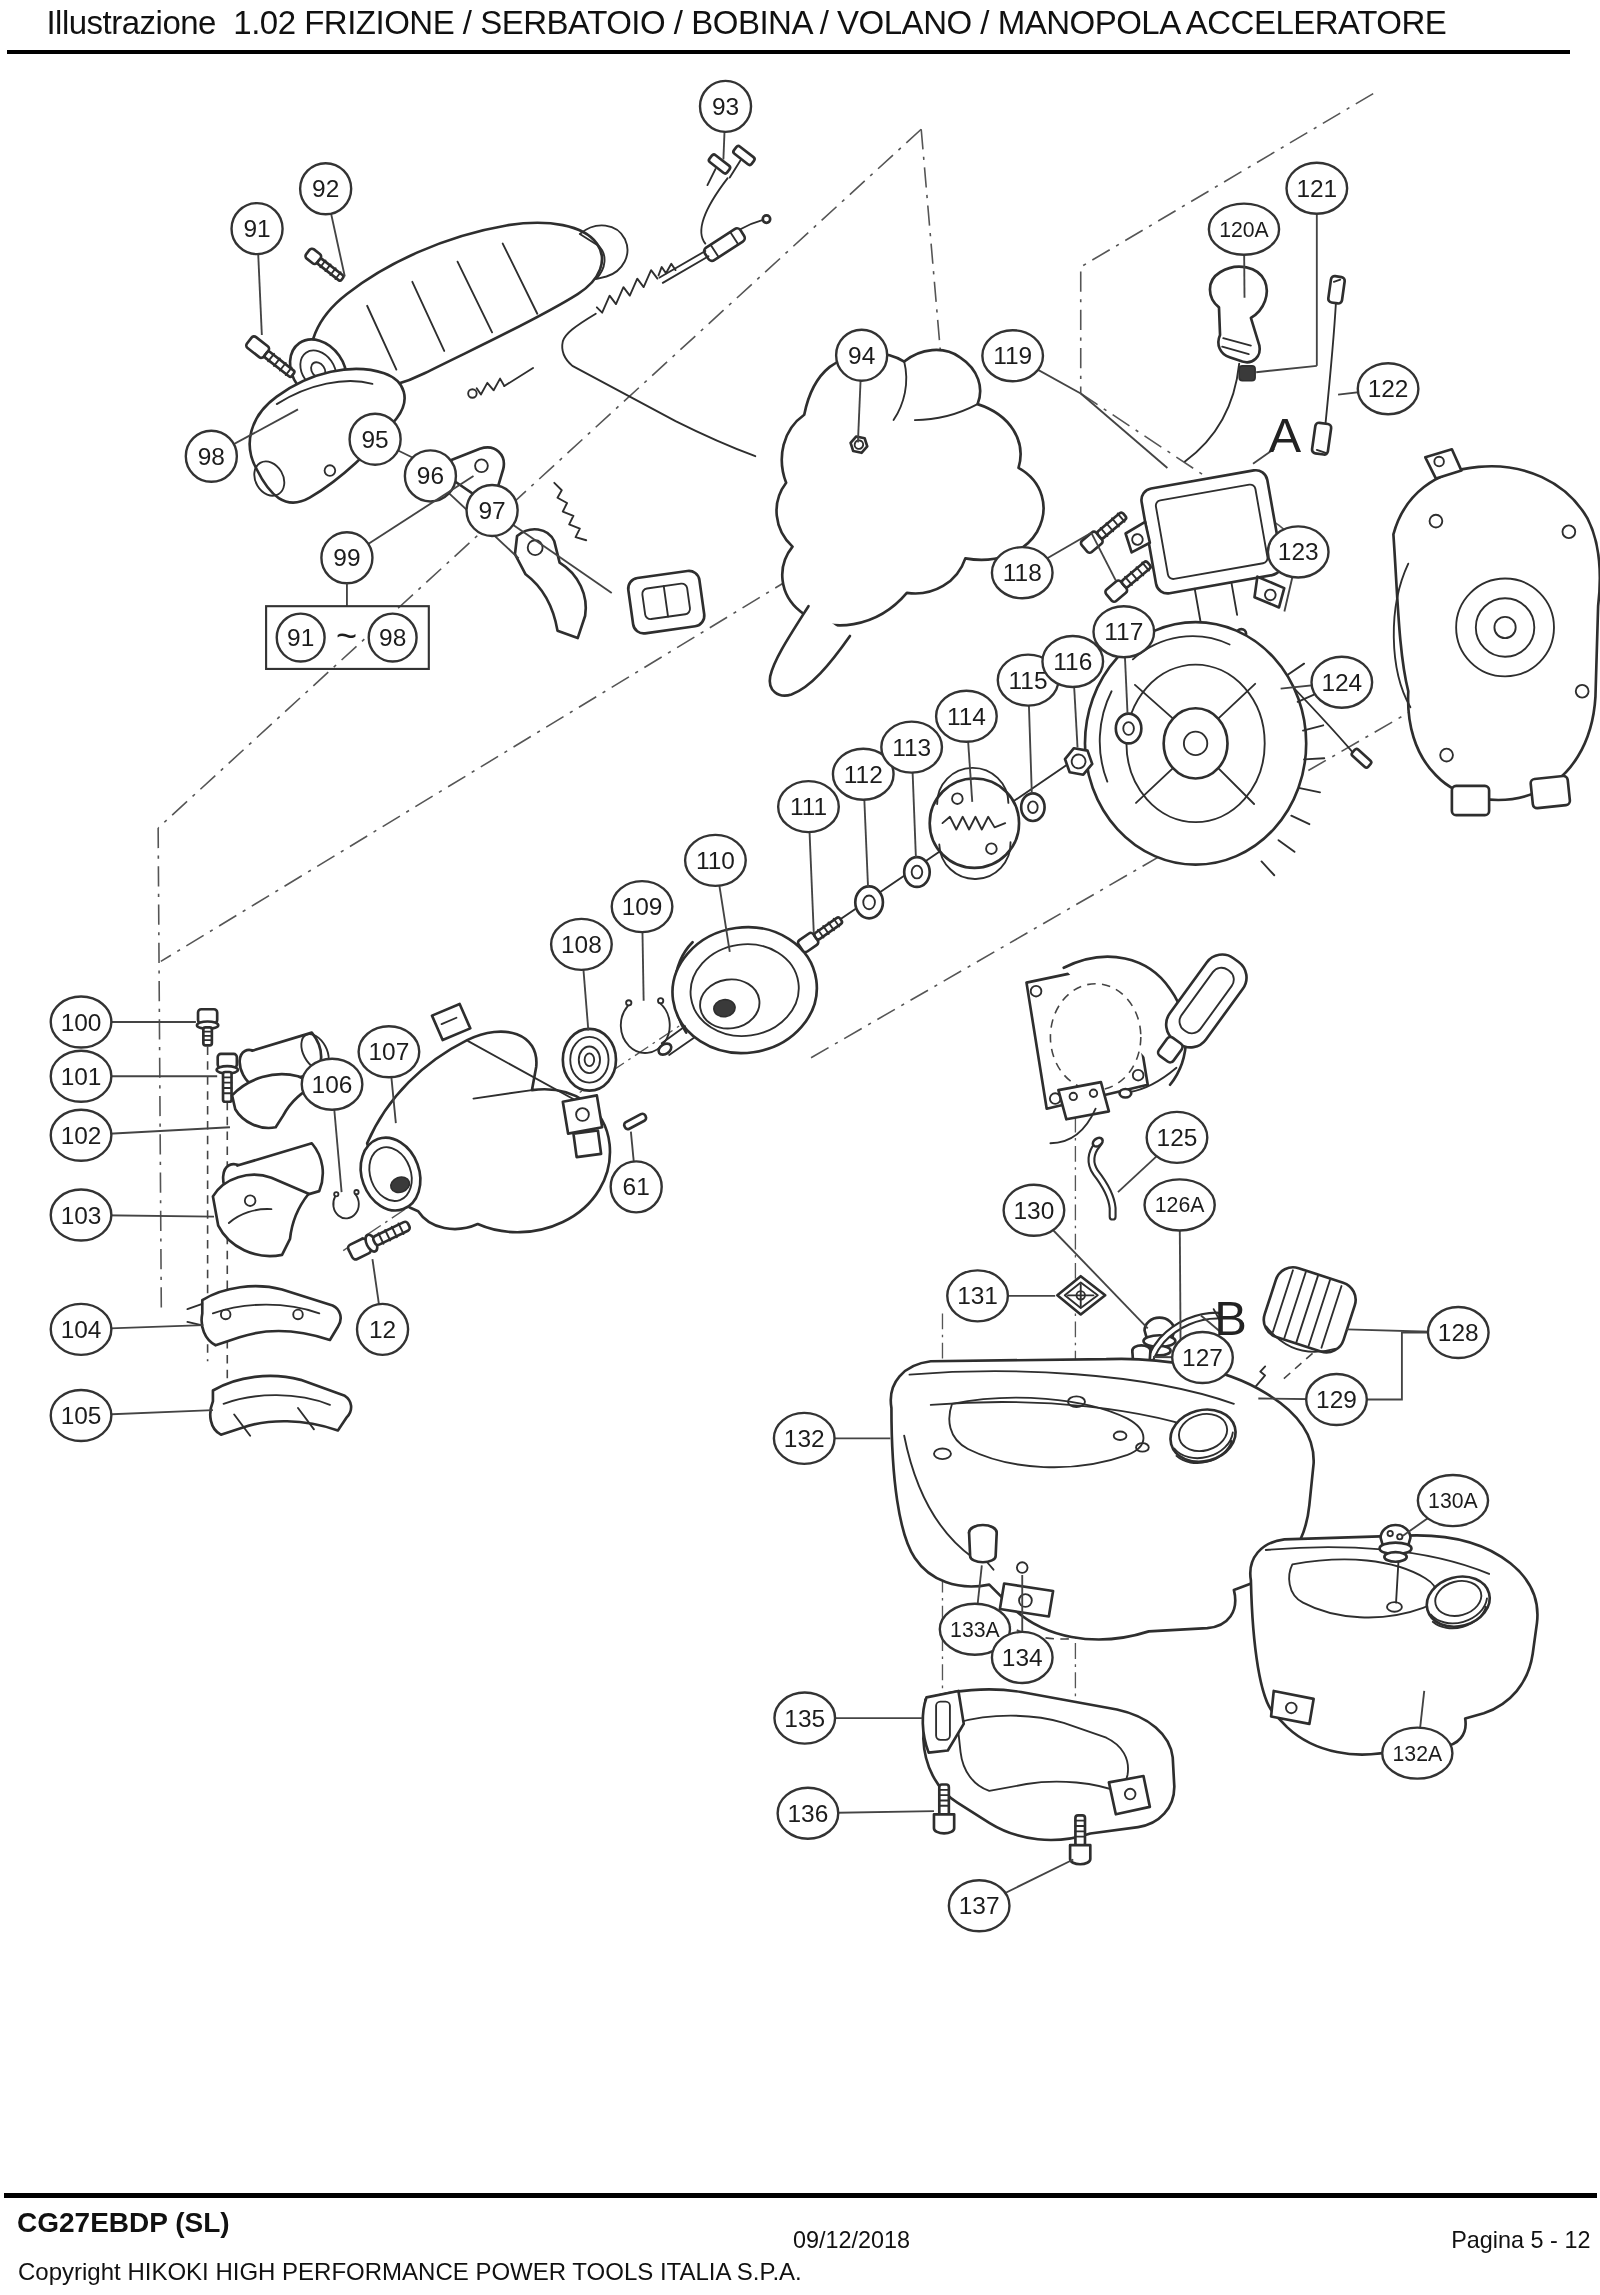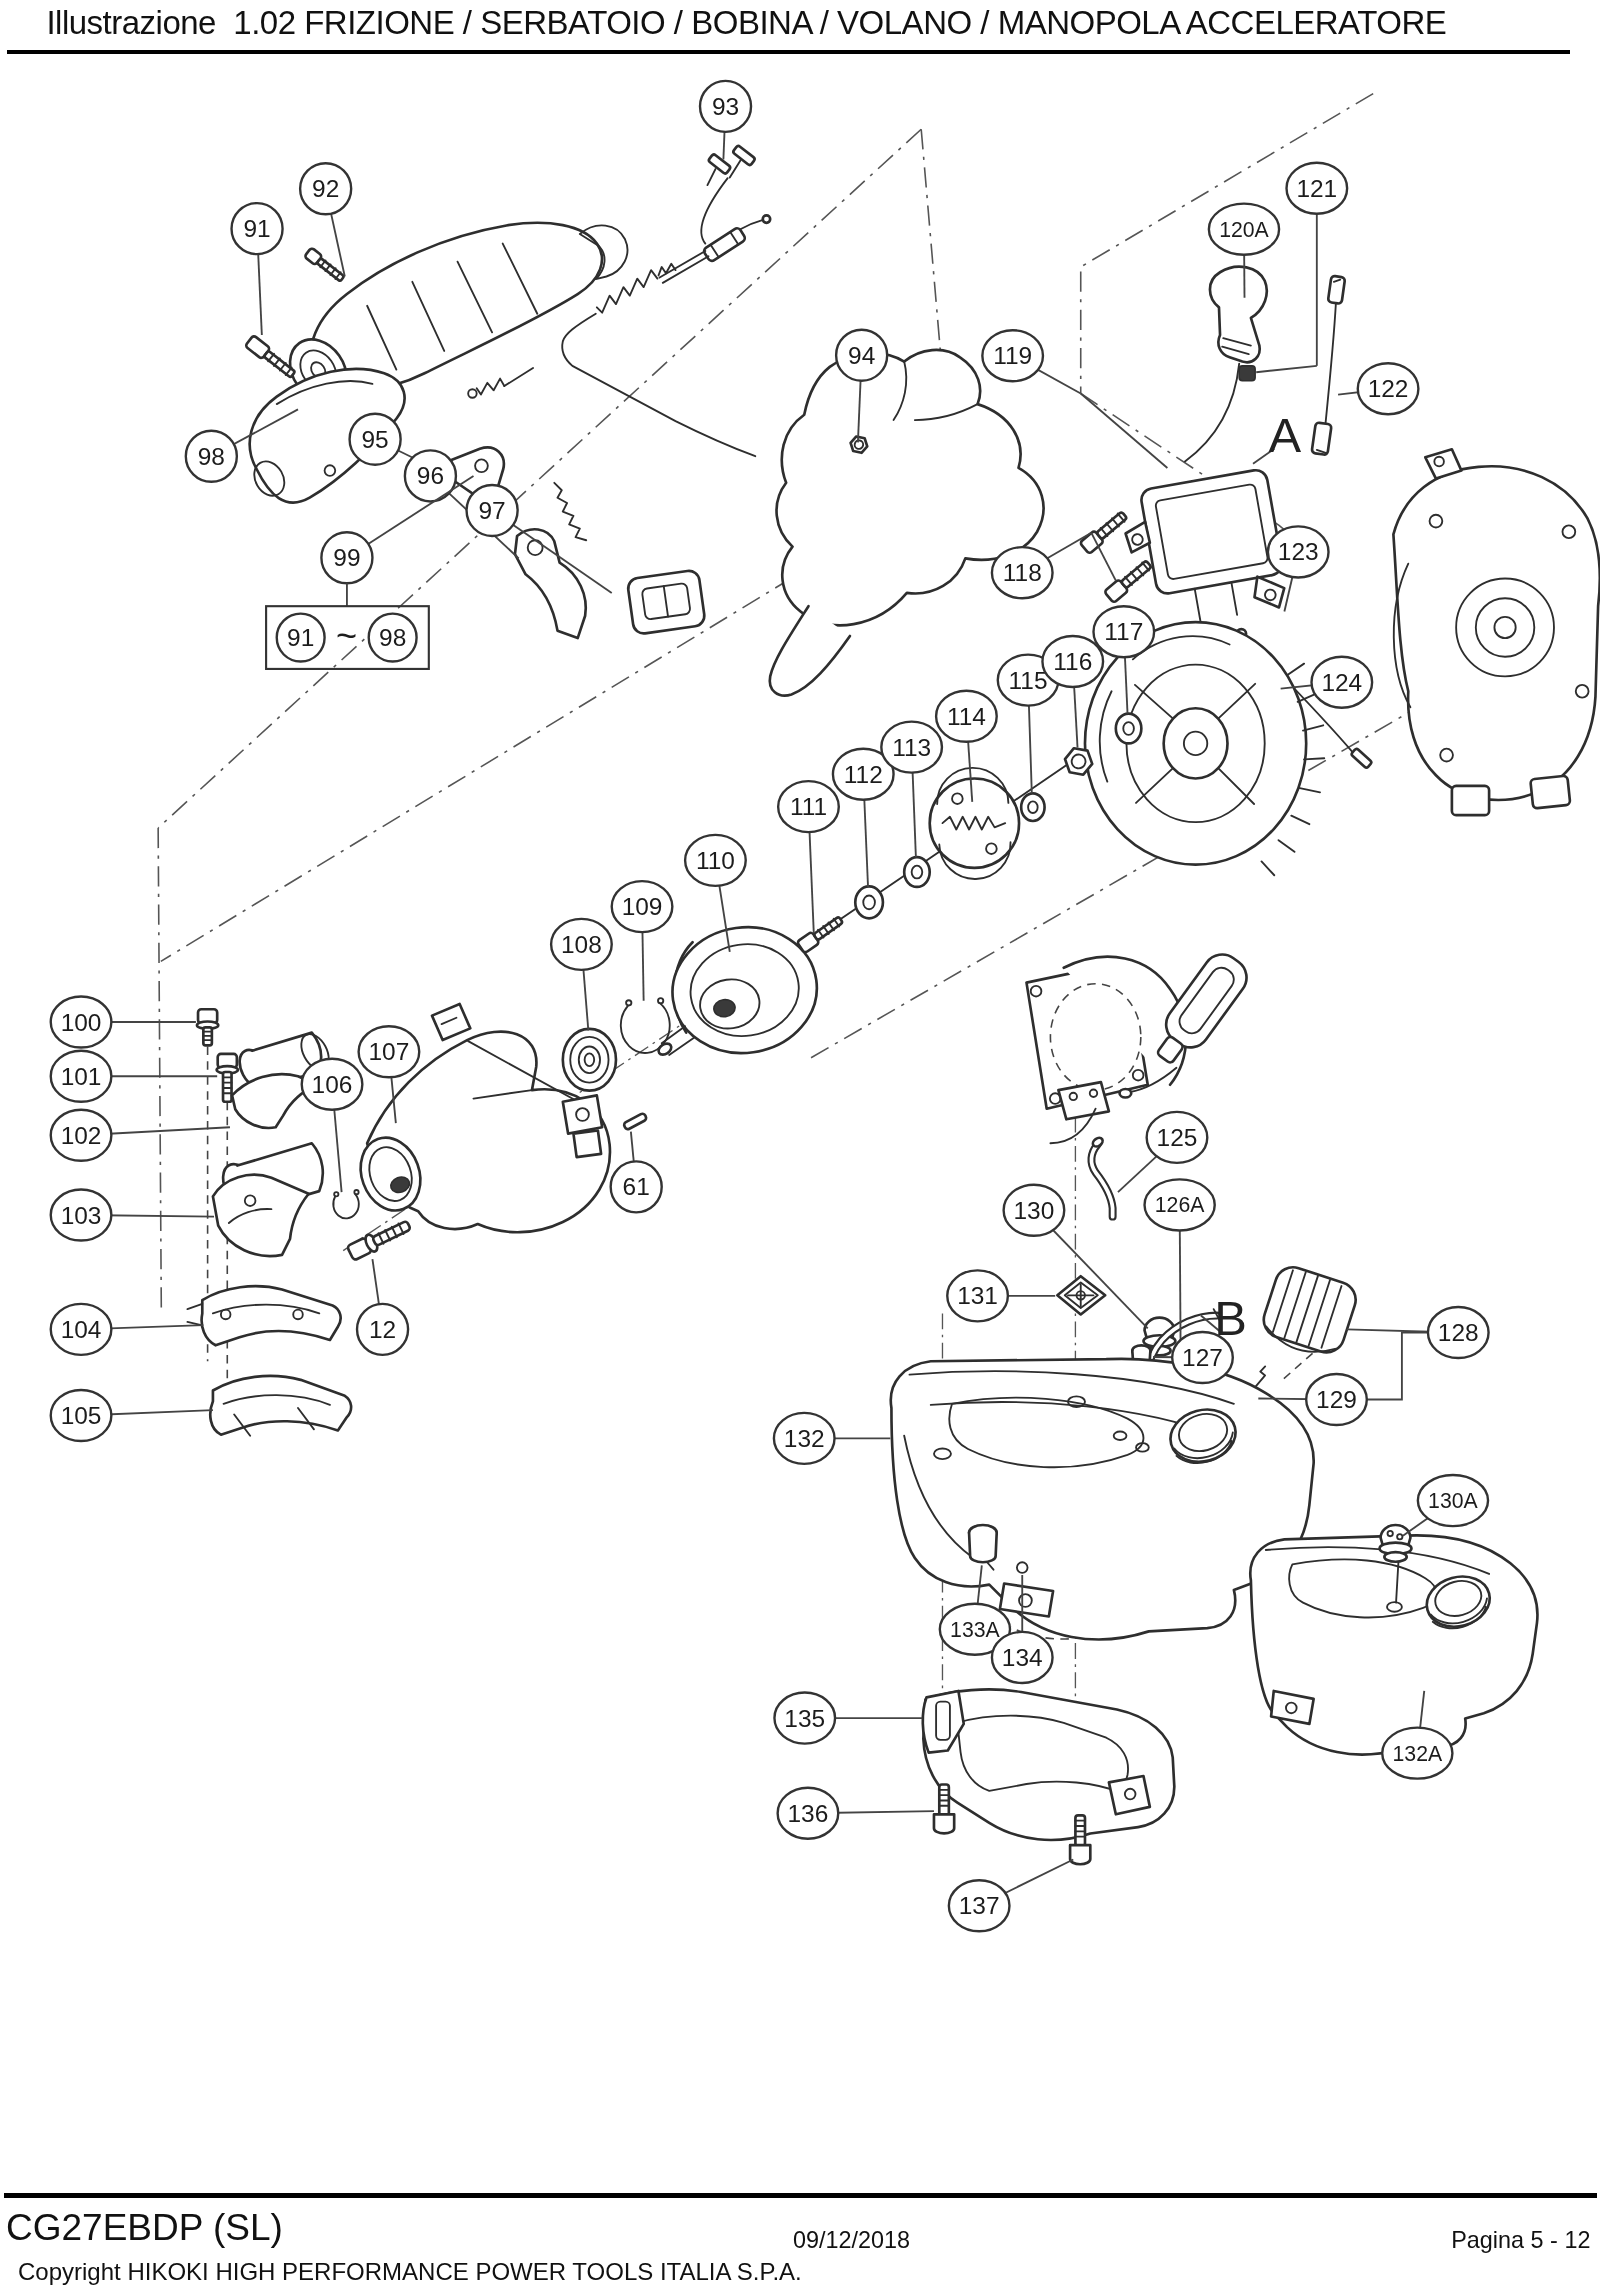--- a/index.html
+++ b/index.html
@@ -1,21 +1,21 @@
 <!DOCTYPE html>
 <html style="font-size:8.5px"><head>
 <meta charset="utf-8">
 <style>
   html,body{margin:0;padding:0;}
   body{width:1601px;height:2295px;position:relative;background:#fff;
        font-family:"Liberation Sans",sans-serif;color:#111;overflow:hidden;}
   .title{position:absolute;left:7.4px;top:4.3px;font-size:33px;letter-spacing:-0.5px;white-space:pre;margin-left:39px;}
   .rule-top{position:absolute;left:7.4px;top:50px;width:1563px;height:3.7px;background:#000;}
   .rule-bottom{position:absolute;left:4.3px;top:2193px;width:1593px;height:4.8px;background:#000;}
-  .footer-model{position:absolute;left:6px;top:2207px;font-size:37px;}
+  .footer-model{position:absolute;left:17px;top:2207px;font-size:28px;font-weight:bold;}
   .footer-date{position:absolute;left:761px;top:2227px;width:181px;text-align:center;font-size:23.4px;}
   .footer-page{position:absolute;right:10.6px;top:2227px;font-size:23.4px;text-align:center;}
   .footer-copy{position:absolute;left:18px;top:2258px;font-size:24px;}
   svg.diagram{position:absolute;left:0;top:0;}
   .part{stroke:#2e2e2e;fill:#fff;stroke-width:5;stroke-linejoin:round;stroke-linecap:round;}
   .thin{stroke:#2e2e2e;fill:none;stroke-width:3.5;stroke-linejoin:round;stroke-linecap:round;}
   .dark{fill:#3a3a3a;stroke:#2e2e2e;stroke-width:3;}
   .phantom{stroke:#555;stroke-width:3;fill:none;stroke-dasharray:38 14 6 14;}
   .axis{stroke:#555;stroke-width:2.5;fill:none;stroke-dasharray:30 10 5 10;}
   .dashline{stroke:#444;stroke-width:3;fill:none;stroke-dasharray:16 12;}

